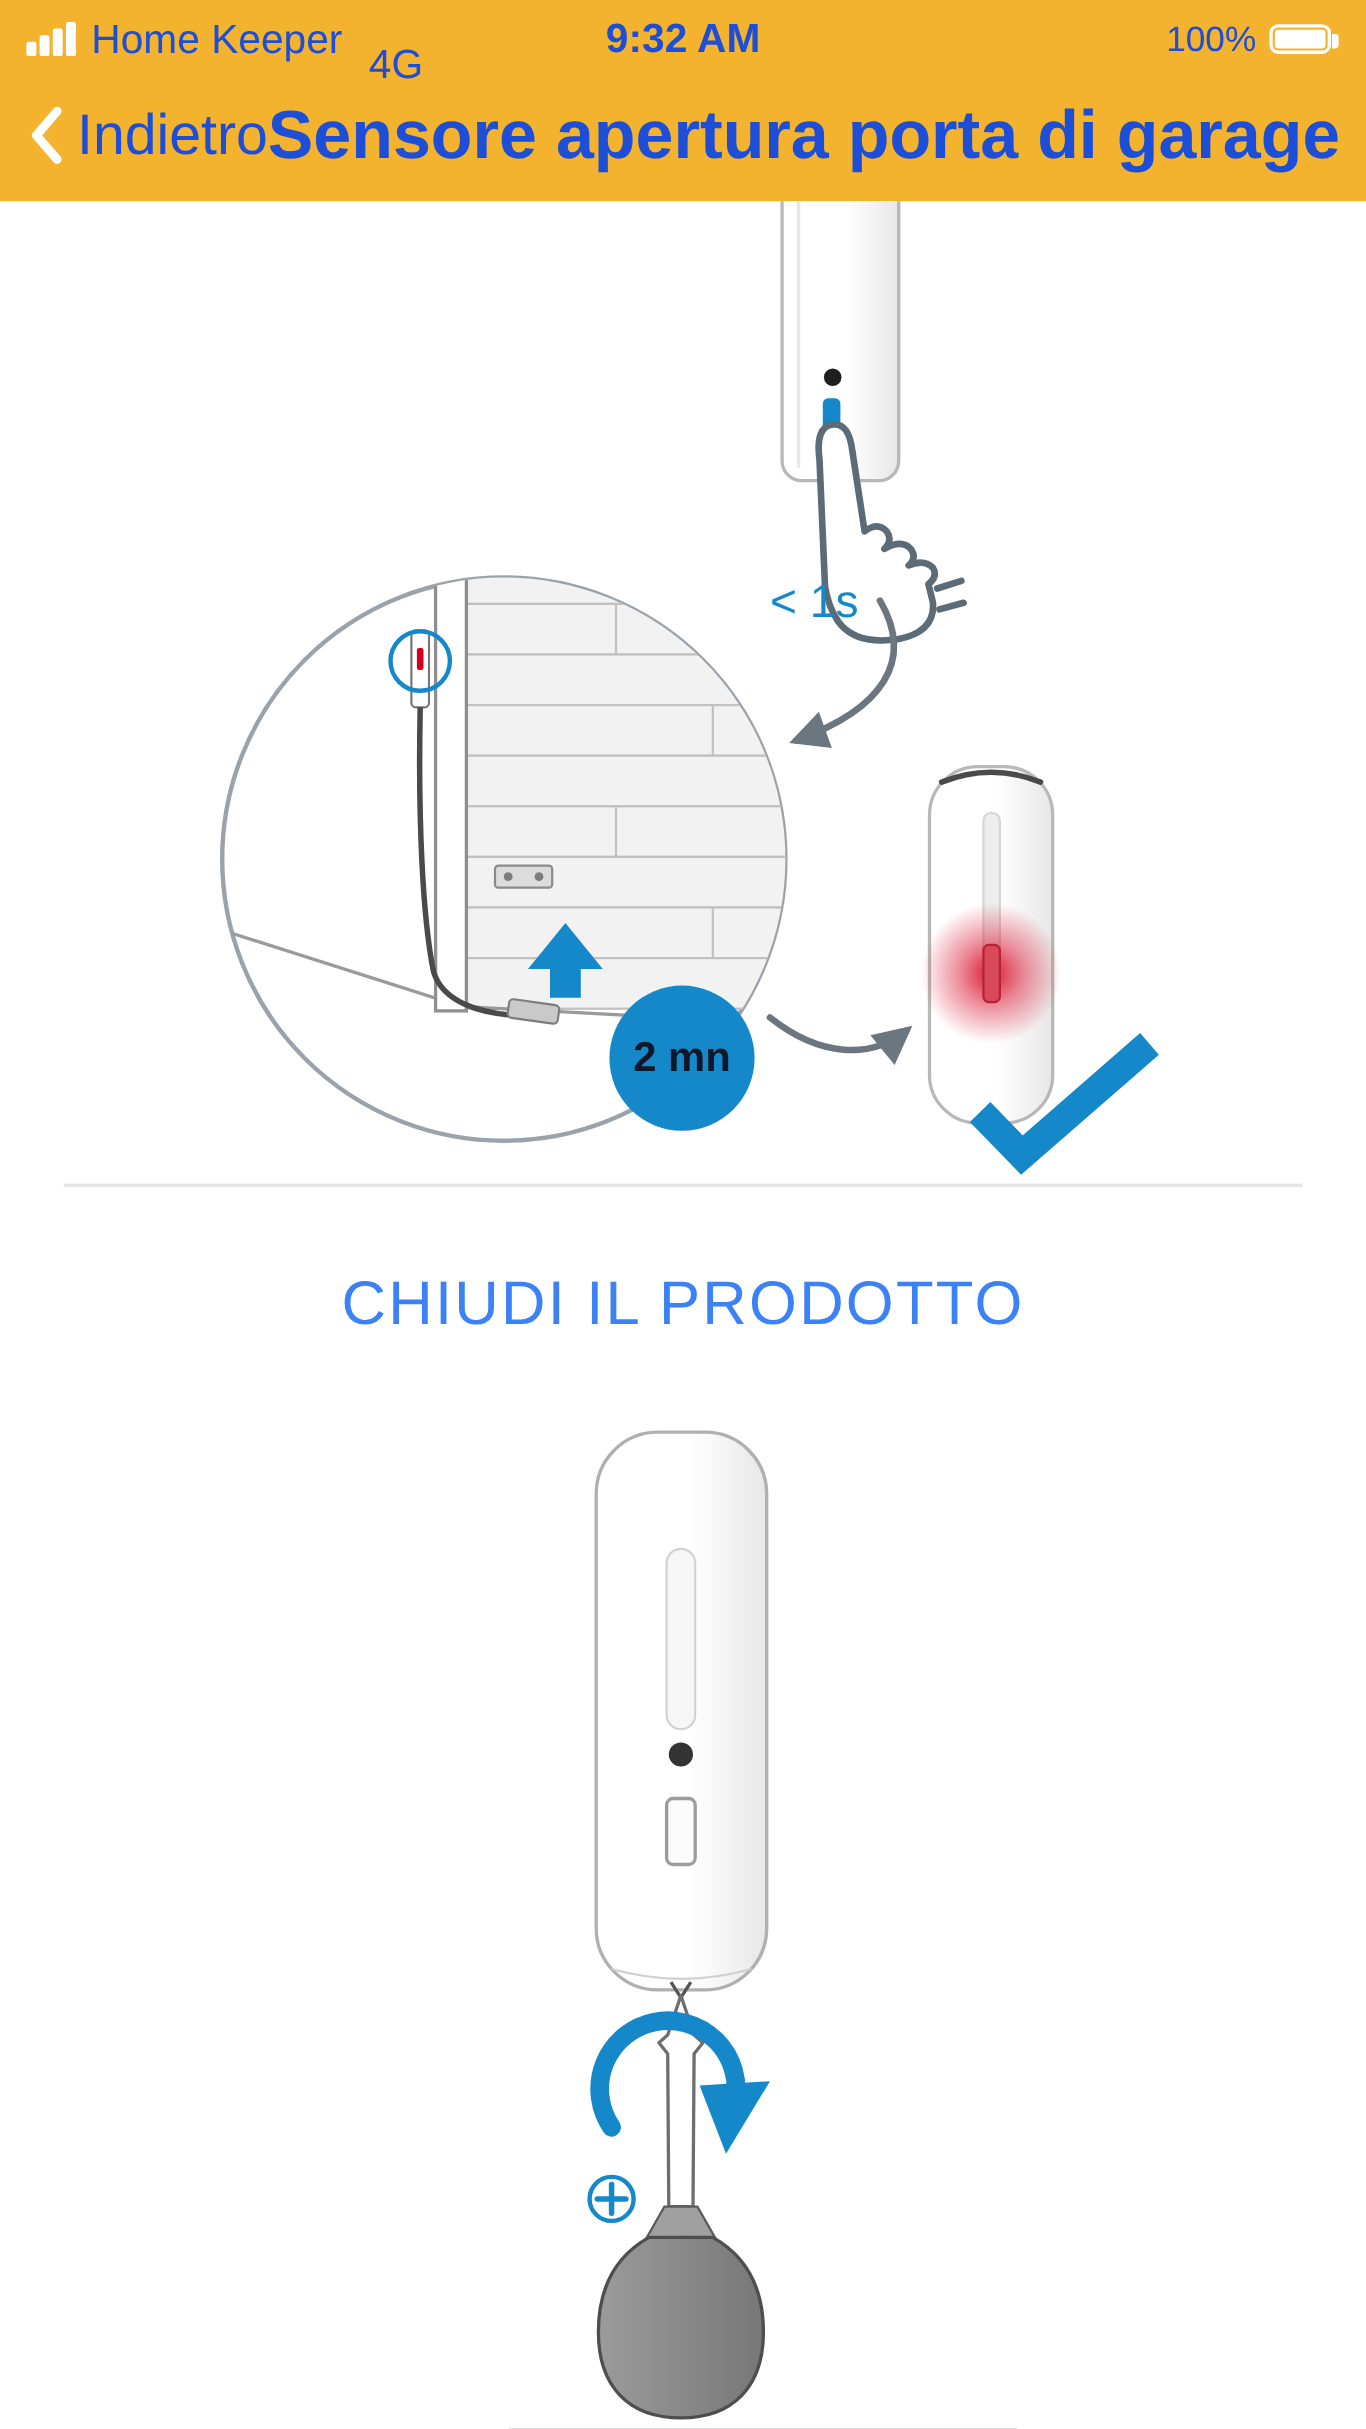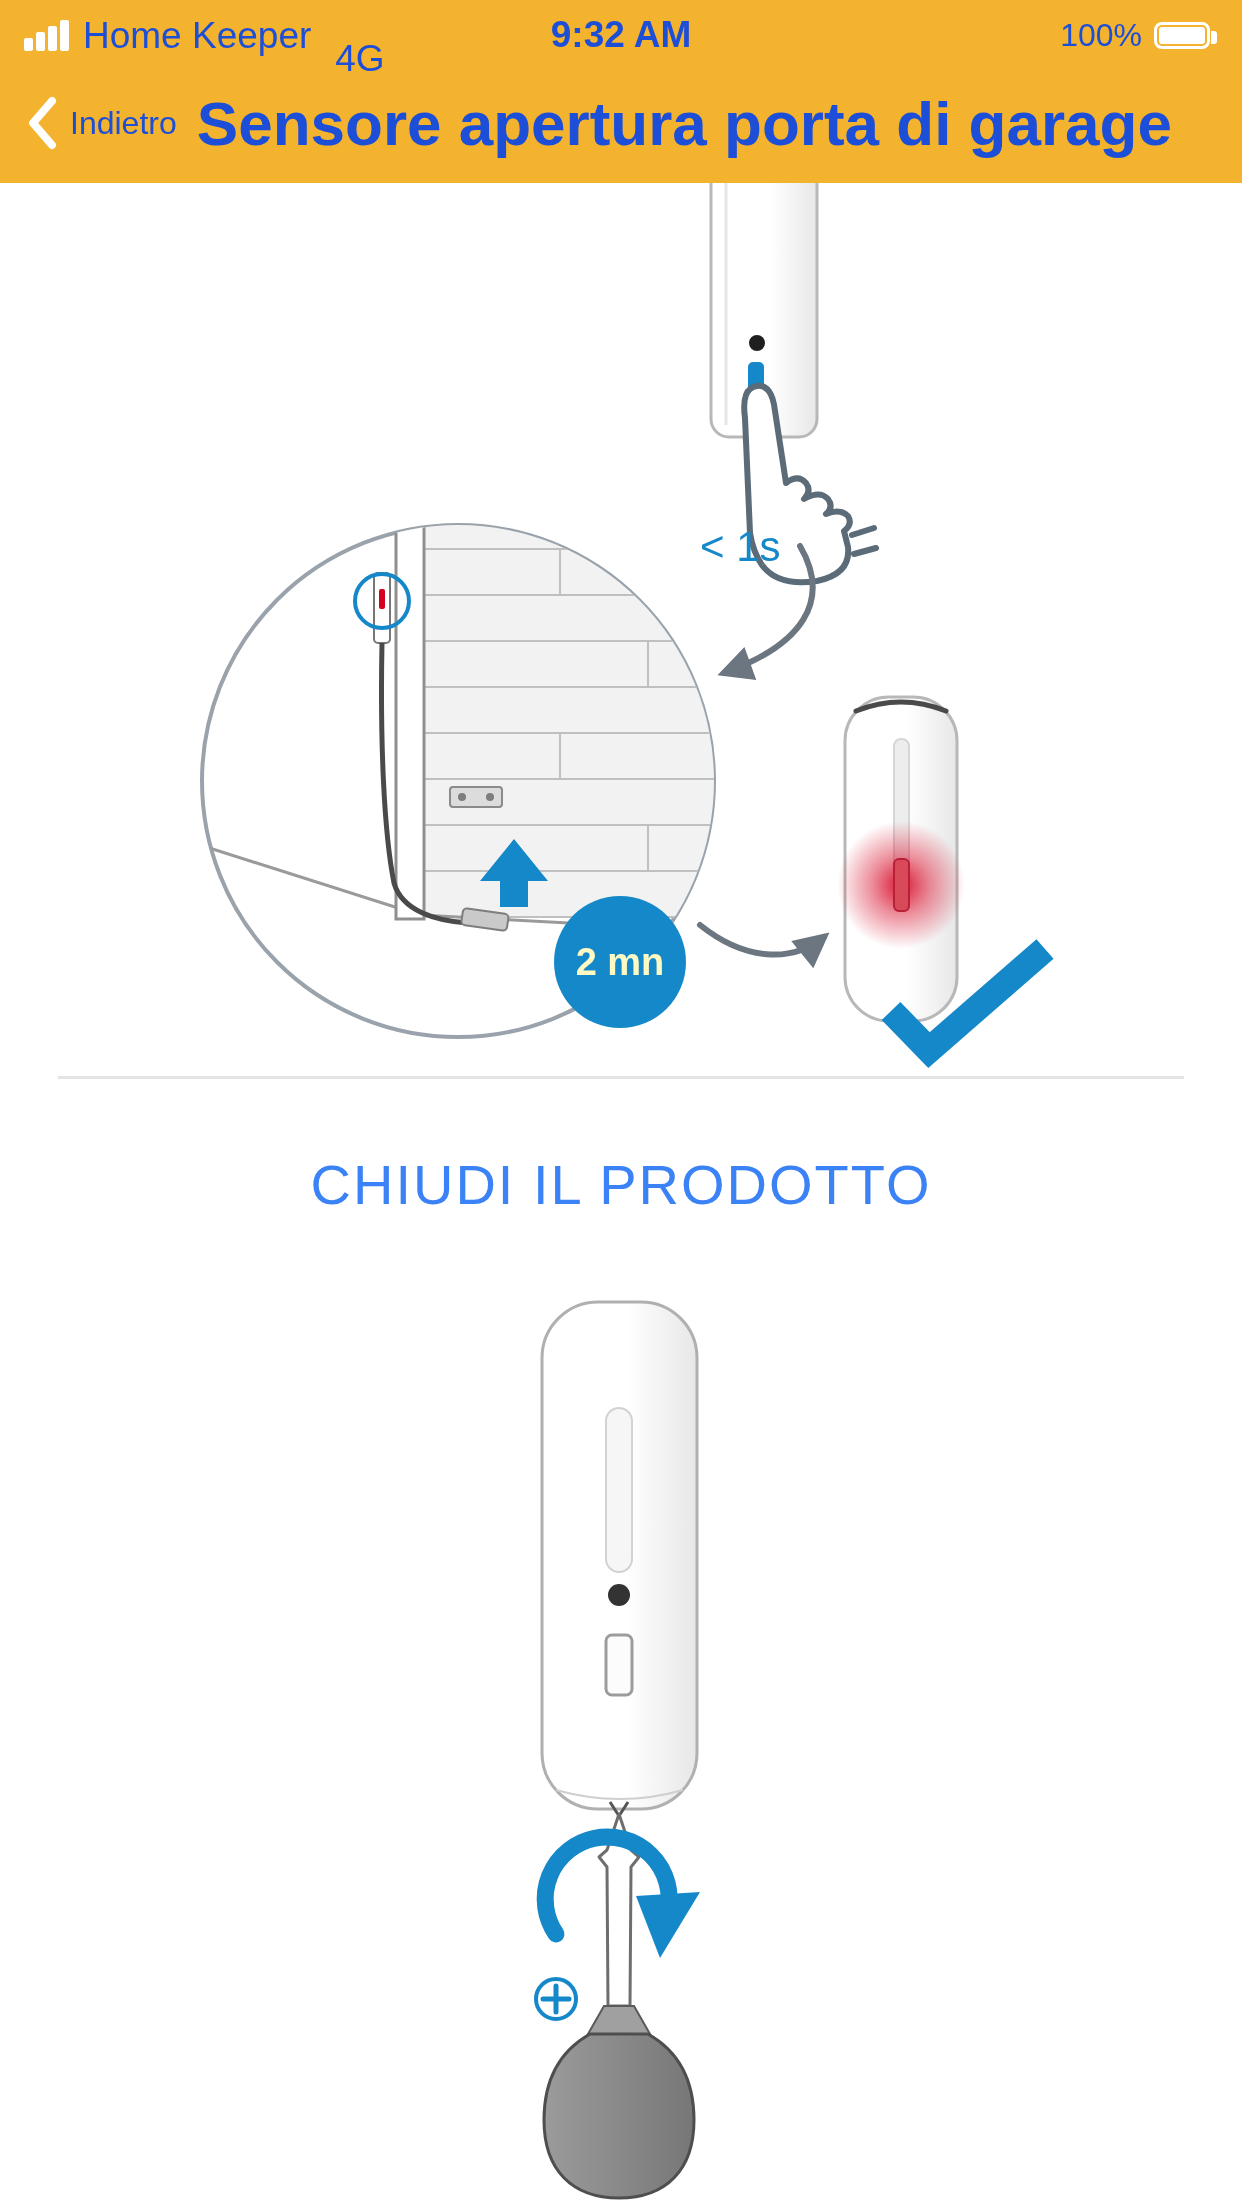--- a/index.html
+++ b/index.html
@@ -33,36 +33,36 @@
   .status-right { margin-left: auto; display: flex; align-items: center; gap: 12px; }
   .battery-pct { font-size: 32px; text-align: center; }
   .battery { position: relative; width: 56px; height: 27px; border: 3px solid #fff; border-radius: 8px; margin-right: 8px; }
   .battery::before { content:""; position:absolute; inset: 2px; background:#fff; border-radius: 3px; }
   .battery::after { content:""; position:absolute; right:-10px; top: 6px; width: 6px; height: 13px; background:#fff; border-radius: 0 3px 3px 0; }
   .nav-bar {
     position: absolute; top: 63px; left: 0; right: 0; height: 120px;
     display: flex; align-items: center; padding: 0 26px;
   }
   .back-button { display: flex; align-items: center; gap: 12px; cursor: pointer; }
-  .back-label { font-size: 32px; }
+  .back-label { font-size: 52px; }
   .nav-title {
     flex: 1; text-align: center; font-size: 62px; font-weight: 700;
     white-space: nowrap; padding-right: 24px; overflow: hidden;
   }
   
   .illu { position: absolute; left: 0; }
   .illu-top { top: 183px; }
   .illu-bottom { top: 1250px; }
   .press-label {
     position: absolute; left: 700px; top: 523px; width: 180px;
     text-align: left; font-size: 42px; color: #1588C9;
   }
   .wait-badge {
     position: absolute; left: 554px; top: 896px; width: 132px; height: 132px;
-    border-radius: 50%; background: #1588C9; color: #fef9c3;
+    border-radius: 50%; background: #1588C9; color: #0f172a;
     font-size: 38px; font-weight: 700;
     display: flex; align-items: center; justify-content: center;
   }
   .divider { position: absolute; top: 1076px; left: 58px; width: 1126px; height: 3px; background: #e4e4e4; }
   .section-title {
     position: absolute; top: 1152px; left: 0; width: 100%;
     text-align: center; font-size: 56px; font-weight: 400;
     color: #3b82f6; letter-spacing: 2px;
   }
 </style>

